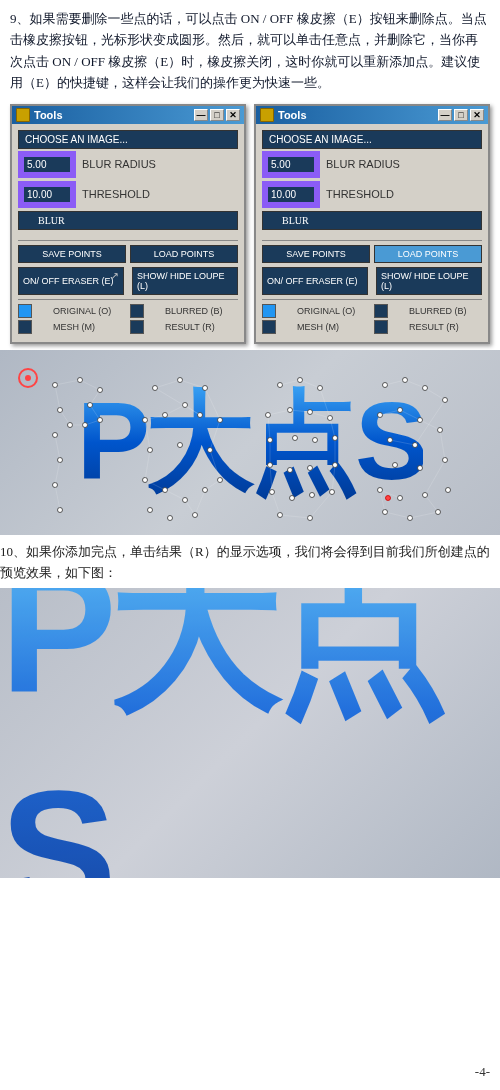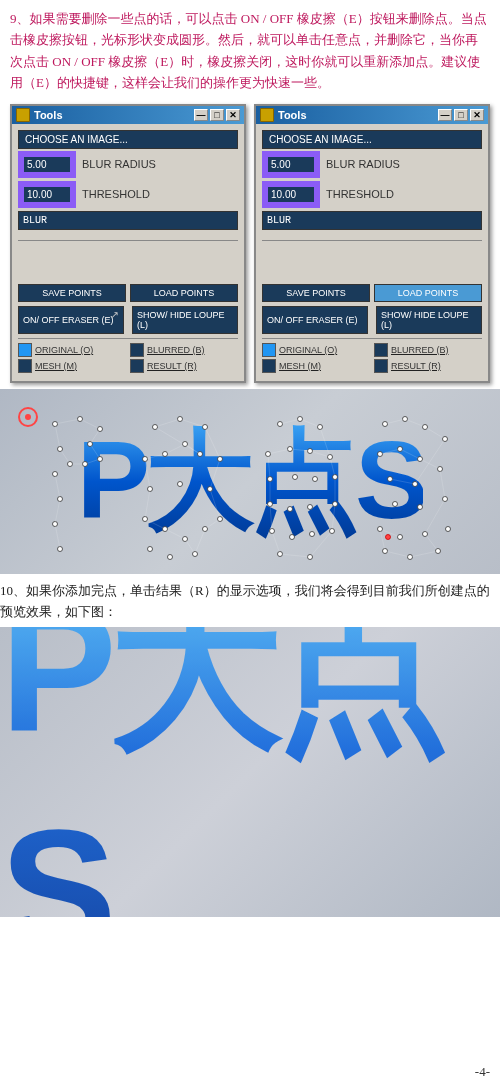--- a/index.html
+++ b/index.html
@@ -17,21 +17,21 @@
       width: 500px;
       background: #fff;
       padding: 0;
     }
 
     
     .text-block {
       padding: 8px 10px 6px 10px;
       font-size: 13px;
       line-height: 1.65;
-      color: #be185d;
+      color: #0f172a;
     }
 
     
     .tools-row {
       display: flex;
       flex-direction: row;
       justify-content: flex-start;
       gap: 8px;
       padding: 4px 10px 6px 10px;
     }
@@ -133,24 +133,24 @@
       font-size: 11px;
       font-family: Arial, sans-serif;
       color: #333;
     }
 
     .blur-btn {
       width: 100%;
       background: #1a3a5a;
       color: #fff;
       border: 1px solid #333;
-      padding: 3px 4px;
+      padding: 3px 19px;
       font-size: 10px;
       text-align: left;
-      font-family: Liberation Mono, monospace;
+      font-family: Liberation Serif, serif;
       margin-bottom: 6px;
       cursor: pointer;
     }
 
     .divider {
       height: 1px;
       background: #888;
       margin: 4px 0;
     }
 
@@ -163,21 +163,20 @@
     .action-btn {
       flex: 1;
       background: #1a3a5a;
       color: #fff;
       border: 1px solid #333;
       padding: 3px 16px;
       font-size: 9px;
       font-family: Arial, sans-serif;
       text-align: center;
       cursor: pointer;
-      margin-top: 39px;
     }
 
     .action-btn.highlighted {
       background: #4a9ad4;
     }
 
     .eraser-row {
       display: flex;
       gap: 8px;
       margin-bottom: 4px;
@@ -207,23 +206,22 @@
     .checkbox-row {
       display: flex;
       gap: 4px;
       margin-bottom: 2px;
       align-items: center;
     }
 
     .checkbox-group {
       display: flex;
       align-items: center;
-      gap: 3px;
+      gap: 21px;
       flex: 1;
-      text-decoration: underline;
     }
 
     .color-swatch {
       width: 14px;
       height: 14px;
       border: 1px solid #555;
       display: inline-block;
     }
 
     .swatch-blue { background: #2196F3; }

